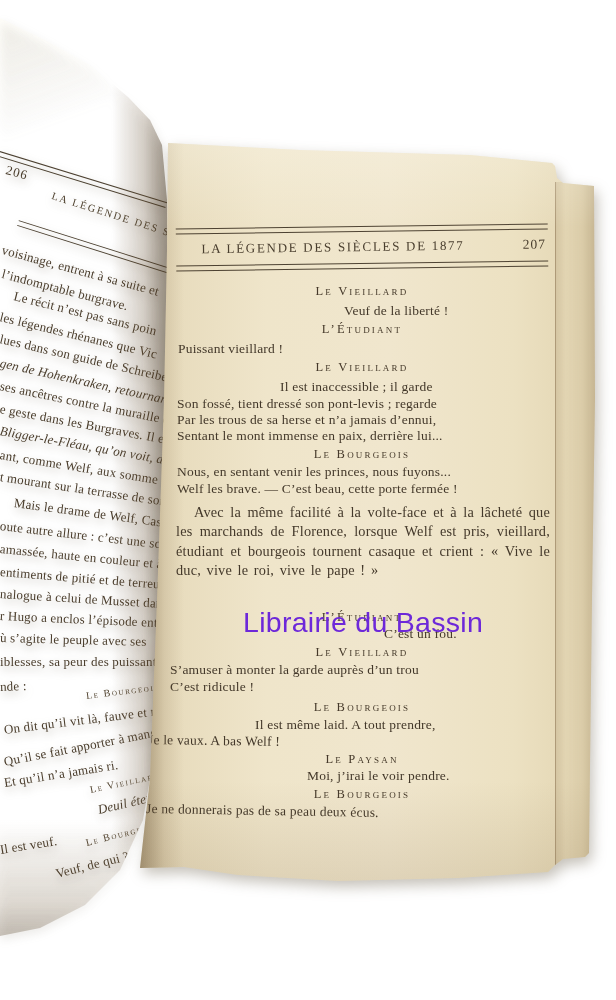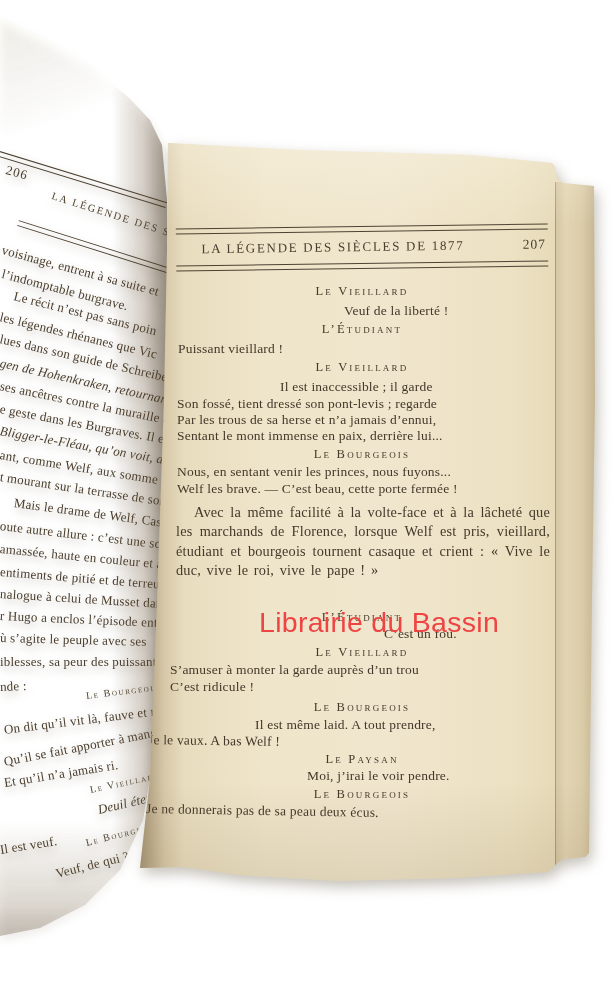--- a/index.html
+++ b/index.html
@@ -191,13 +191,13 @@
 
     <div class="sp" style="top:649px">Le Bourgeois</div>
     <div class="rl" style="top:665px;left:8px;transform:rotate(1deg)">Je ne donnerais pas de sa peau deux écus.</div>
 
     <div id="fore-edge"></div>
     <div class="shade-left"></div>
     <div class="shade-vert"></div>
   </div>
 </div>
 
-<div id="watermark" style="color: #ef4444; margin-left: 16px;">Librairie du Bassin</div>
+<div id="watermark" style="color: #6d28d9;">Librairie du Bassin</div>
 
 </body></html>

